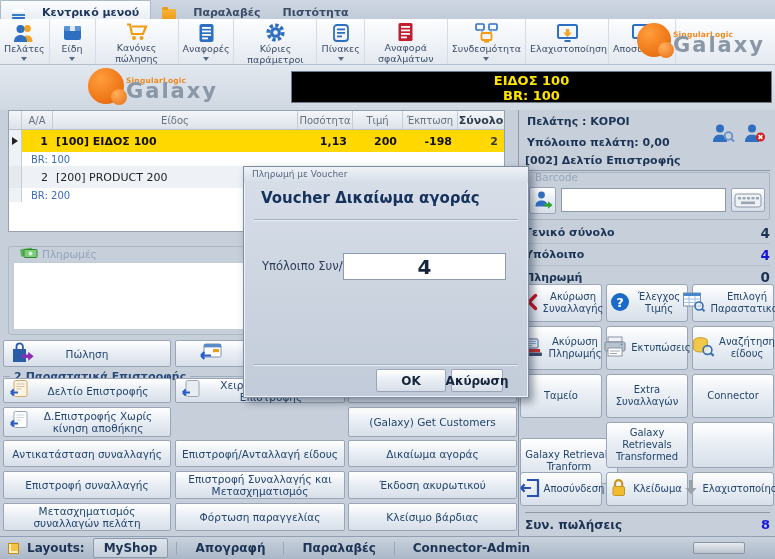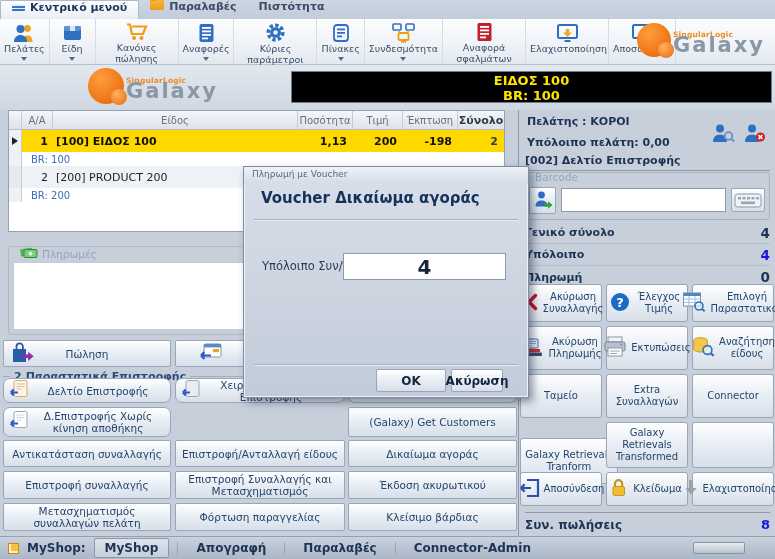--- a/index.html
+++ b/index.html
@@ -2,21 +2,21 @@
 <html><head>
 <meta charset="utf-8">
 <style>
   * { margin:0; padding:0; box-sizing:border-box; }
   html,body { width:775px; height:559px; }
   body { font-family:"DejaVu Sans","Liberation Sans",sans-serif; font-size:11px; color:#23344e; background:#c6cfda; overflow:hidden; position:relative; }
   .app { position:absolute; inset:0; box-shadow:inset 0 0 0 1px #7c8failed,inset 0 0 0 1px #7c8999; }
 
   
   .tabbar { position:absolute; left:0; top:0; width:775px; height:19px; background:linear-gradient(#cdd6e2,#c2ccd9); display:flex; align-items:stretch; }
-  .tab { display:flex; align-items:flex-start; gap:5px; padding:0 11px; font-weight:bold; color:#3c4d68; font-size:11px; cursor:default; }
+  .tab { display:flex; align-items:flex-end; gap:17px; padding:0 11px; font-weight:bold; color:#3c4d68; font-size:11px; cursor:default; }
   .tab.active { background:linear-gradient(#fbfdff,#e9eef5); border:1px solid #aeb9c8; border-bottom:none; border-radius:2px 2px 0 0; color:#1d3least; color:#1d355c; }
   .hamb { width:13px; height:10px; display:inline-block; background:linear-gradient(#3f8fd6,#2f6fc2); box-shadow:0 3.2px 0 #fff inset; border-radius:1px; position:relative; }
   .hamb:before { content:""; position:absolute; left:0; right:0; top:3.2px; height:1.6px; background:#e8f1fa; }
   .hamb:after { content:""; position:absolute; left:0; right:0; top:6.6px; height:1.6px; background:#e8f1fa; }
   .folder { width:14px; height:10px; display:inline-block; background:linear-gradient(#f7b53c,#ef9c1c); border-radius:1px; position:relative; }
   .folder:before { content:""; position:absolute; top:-2px; left:0; width:6px; height:3px; background:#ef9c1c; border-radius:1px 1px 0 0; }
 
   
   .toolbar { position:absolute; left:0; top:19px; width:775px; height:46px; background:linear-gradient(#fcfdfe,#eef2f7 60%,#e3e9f0); border-bottom:1px solid #b6c0cd; display:flex; align-items:stretch; }
   .tbtn { width:auto; min-width:46px; padding:3px 4px 1px; display:flex; flex-direction:column; align-items:center; justify-content:flex-start; border-right:1px solid #d5dce5; cursor:pointer; }
@@ -66,21 +66,21 @@
   .salebtn .blab { flex:1; text-align:center; }
   .saleico { position:absolute; left:6px; }
   .formbtn { position:absolute; left:175px; top:230px; width:71px; height:27px; }
 
   .sechead { position:absolute; left:3px; top:260px; width:514px; display:flex; align-items:center; gap:4px; color:#2a4a7a; font-weight:bold; font-size:11px; }
   .sechead .line { flex:1; height:1px; background:#9fadbd; }
   .sechead .line.pre { flex:0 0 7px; }
 
   .lbtn { position:absolute; padding:2px 4px; }
   .lbtn .lico { position:absolute; left:4px; top:50%; transform:translateY(-50%); }
-  .lbtn.hasico { padding-left:26px;border-radius:7px; }
+  .lbtn.hasico { padding-left:26px; }
 
   
   .panel { position:absolute; left:518px; top:0; width:257px; height:426px; background:#c6cfda; border-left:1px solid #8d99a9; padding:0 6px; }
   .pl-customer { position:absolute; left:8px; top:5px; font-weight:bold; color:#1c3354; }
   .pl-balance { position:absolute; left:8px; top:26px; font-weight:bold; color:#1c3354; }
   .pl-icons { position:absolute; right:8px; top:13px; display:flex; gap:8px; }
   .pl-doc { position:absolute; left:6px; right:5px; top:44px; font-weight:bold; color:#1c3354; border-bottom:1px solid #8d99a9; padding-bottom:3px; }
   .bcbox { position:absolute; left:5px; right:5px; top:62px; height:48px; border:1px solid #a8b4c2; border-radius:3px; }
   .bclabel { position:absolute; left:7px; top:-2px; color:#97a7ba; font-size:10.5px; padding:0 3px; }
   .bcrow { position:absolute; left:4px; right:4px; top:12px; bottom:4px; display:flex; align-items:center; gap:5px; }
@@ -201,42 +201,42 @@
             <rect x="6" y="5.5" width="8" height="1.8" fill="#2f6fc2"></rect>
             <rect x="6" y="9" width="8" height="1.8" fill="#2f6fc2"></rect>
             <rect x="6" y="12.5" width="5" height="1.8" fill="#2f6fc2"></rect>
           </svg>
         </span>
       <span class="tlbl">Πίνακες</span>
       <span class="dd"></span>
     </div>
     <div class="tbtn">
       <span class="ic">
+          <svg width="17" height="20" viewBox="0 0 17 20">
+            <rect x="1.5" y="1" width="14" height="18" rx="1.5" fill="#c01f30"></rect>
+            <rect x="4" y="4" width="9" height="1.8" fill="#fff"></rect>
+            <rect x="4" y="7.5" width="9" height="1.8" fill="#fff"></rect>
+            <rect x="4" y="11" width="9" height="1.8" fill="#fff"></rect>
+            <rect x="4" y="14.5" width="6" height="1.8" fill="#fff"></rect>
+          </svg>
+        </span>
+      <span class="tlbl">Αναφορά σφαλμάτων</span>
+    </div>
+    <div class="tbtn">
+      <span class="ic">
           <svg width="27" height="20" viewBox="0 0 27 20">
             <rect x="3" y="1" width="8" height="6" rx="1" fill="none" stroke="#2f6fc2" stroke-width="1.6"></rect>
             <rect x="16" y="1" width="8" height="6" rx="1" fill="none" stroke="#2f6fc2" stroke-width="1.6"></rect>
             <path d="M7 7l5 4M20 7l-5 4" stroke="#9ab0cc" stroke-width="1.2"></path>
             <rect x="8.5" y="10" width="10" height="7" rx="1" fill="none" stroke="#f39c12" stroke-width="1.8"></rect>
             <rect x="11" y="18" width="5" height="1.6" fill="#f39c12"></rect>
           </svg>
         </span>
       <span class="tlbl">Συνδεσμότητα</span>
       <span class="dd"></span>
-    </div>
-    <div class="tbtn">
-      <span class="ic">
-          <svg width="17" height="20" viewBox="0 0 17 20">
-            <rect x="1.5" y="1" width="14" height="18" rx="1.5" fill="#c01f30"></rect>
-            <rect x="4" y="4" width="9" height="1.8" fill="#fff"></rect>
-            <rect x="4" y="7.5" width="9" height="1.8" fill="#fff"></rect>
-            <rect x="4" y="11" width="9" height="1.8" fill="#fff"></rect>
-            <rect x="4" y="14.5" width="6" height="1.8" fill="#fff"></rect>
-          </svg>
-        </span>
-      <span class="tlbl">Αναφορά σφαλμάτων</span>
     </div>
     <div class="tbtn">
       <span class="ic">
           <svg width="25" height="20" viewBox="0 0 25 20">
             <rect x="3" y="2" width="19" height="13" rx="1.5" fill="none" stroke="#2f6fc2" stroke-width="2"></rect>
             <rect x="9.5" y="17" width="6" height="2" fill="#2f6fc2"></rect>
             <path d="M10.8 6h3.4v3.6h2.6l-4.3 4.6-4.3-4.6h2.6z" fill="#f5a623"></path>
           </svg>
         </span>
       <span class="tlbl">Ελαχιστοποίηση</span>
@@ -565,21 +565,21 @@
 
       <div class="salescount">
         <span>Συν. πωλήσεις</span>
         <span class="tv">8</span>
       </div>
     </div>
   </div>
 
   <div class="layoutsbar">
     <span class="lay-ic"></span>
-    <span class="lay-label">MyShop:</span>
+    <span class="lay-label">Layouts:</span>
     <span class="lay-item active">MyShop</span>
     <span class="lay-sep"></span>
     <span class="lay-item">Απογραφή</span>
     <span class="lay-sep"></span>
     <span class="lay-item">Παραλαβές</span>
     <span class="lay-sep"></span>
     <span class="lay-item">Connector-Admin</span>
     <span class="sb-btn"></span>
   </div>
 

